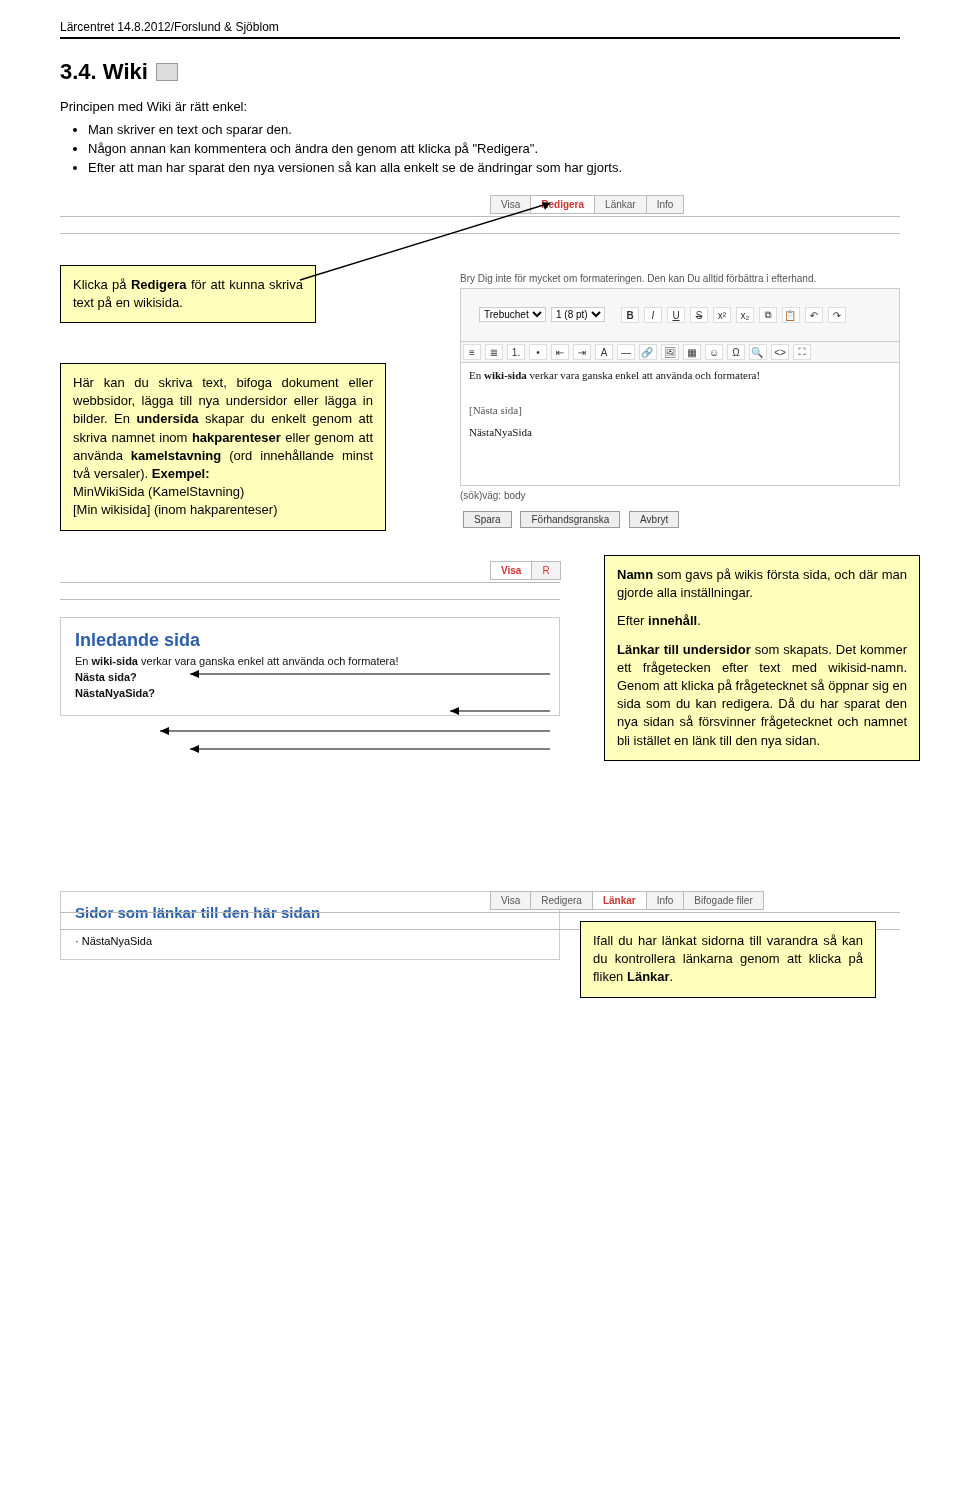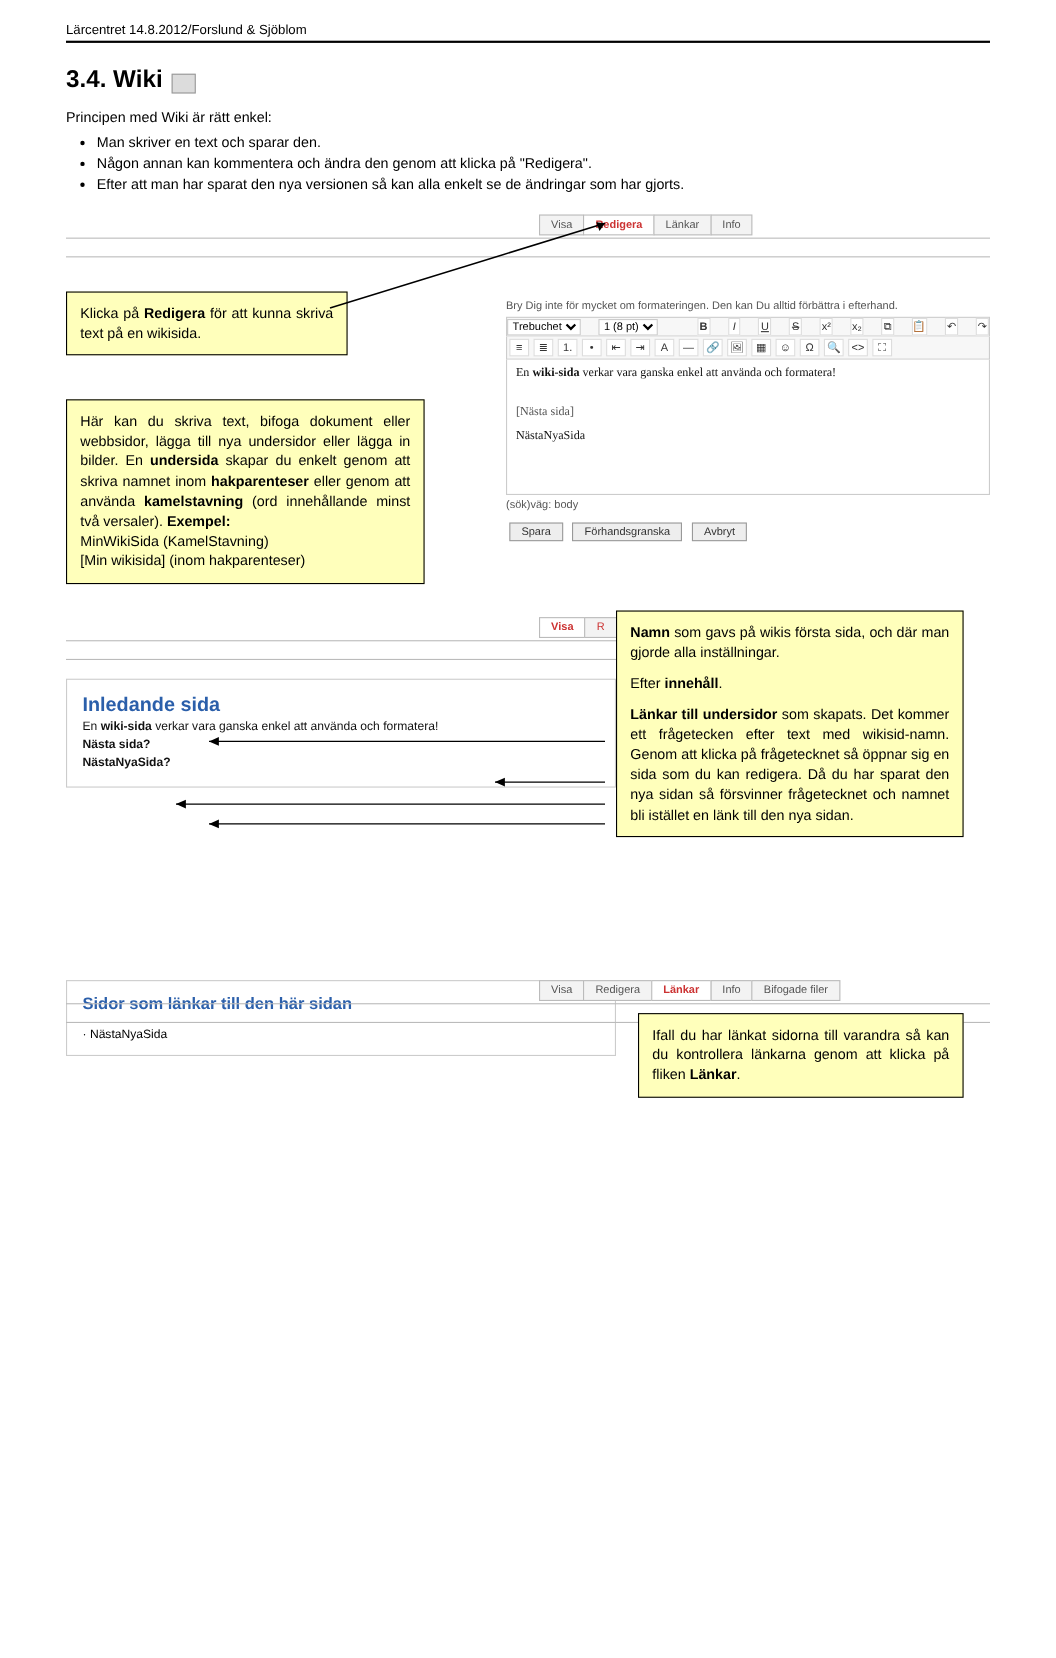--- a/index.html
+++ b/index.html
@@ -1,56 +1,56 @@
 <!DOCTYPE html>
 <html><head>
 <meta charset="utf-8">
 <style>
 body{margin:0;background:#fff;font-family:Verdana,Geneva,sans-serif;font-size:13px;color:#000}
 .page{width:840px;margin:0 auto;padding:20px 60px;position:relative;min-height:1507px}
 .hdr{font-size:12px;margin-bottom:3px}
 .hr{border:0;border-top:2px solid #000;margin:0 0 20px 0}
-.h34{font-size:22px;font-weight:bold;margin:14px 0;display:flex;align-items:flex-end;gap:8px}
+.h34{font-size:22px;font-weight:bold;margin:14px 0;display:flex;align-items:center;gap:8px}
 .wiki-ico{display:inline-block;width:20px;height:16px;background:#dcdcdc;border:1px solid #999}
 .intro{margin:12px 0 8px 0}
 ul.b{margin:0 0 20px 28px;padding:0}
 ul.b li{margin:4px 0;list-style:disc}
 .panel{position:relative;height:360px;margin-bottom:6px}
 .shot1{position:relative;height:360px}
 .tabs{position:absolute;top:0;left:430px;display:flex;font-size:10px}
 .tab{border:1px solid #bbb;padding:3px 10px;background:#f3f3f3;margin-right:-1px;color:#555}
 .tab.active{background:#fff;font-weight:bold;color:#c33}
 .bar{position:absolute;top:21px;left:0;right:0;height:1px;background:#bbb}
 .bar2{position:absolute;top:38px;left:0;right:0;height:1px;background:#bbb}
 .callout{position:absolute;border:1px solid #000;background:#ffffbb;padding:10px 12px;font-size:13px;line-height:1.4;text-align:justify}
 .callout b{font-weight:bold}
 .c1{top:70px;left:0;width:230px}
 .c2{top:168px;left:0;width:300px}
 svg.arrow{position:absolute;pointer-events:none}
 .editor{position:absolute;top:78px;left:400px;right:0;font-size:10px;color:#555}
 .edhint{font-size:10px;margin-bottom:4px}
-.toolbar{display:flex;align-items:flex-end;gap:16px;border:1px solid #ccc;padding:0;background:#f7f7f7}
+.toolbar{display:flex;align-items:flex-start;gap:5px;border:1px solid #ccc;padding:18px;background:#f7f7f7}
 .toolbar select{font-size:10px;border:1px solid #ccc;background:#fff}
 .toolbar .sep{width:6px}
 .tb-btn{width:16px;height:14px;display:inline-flex;align-items:center;justify-content:center;font-size:10px;border:1px solid #ddd;background:#fff;color:#333}
 .toolbar2{display:flex;align-items:center;gap:4px;border:1px solid #ccc;border-top:0;padding:2px;background:#f7f7f7}
 .edbody{border:1px solid #ccc;border-top:0;background:#fff;padding:6px 8px;height:110px;font-family:Verdana;font-size:11px;color:#111}
 .edbody .l1{margin-bottom:23px}
 .edbody .l2{color:#555;margin-bottom:10px}
 .edbody .l3{color:#111}
 .path{font-size:10px;margin-top:4px;color:#555}
 .btns{margin-top:10px;}
 .btn{display:inline-block;border:1px solid #999;background:#eee;padding:2px 10px;font-size:10px;margin:0 3px;color:#333}
 .row2{position:relative;height:520px}
 .shot2{position:absolute;top:0;left:0;width:500px}
 .tabs2{position:absolute;top:0;left:430px;display:flex;font-size:10px}
 .viewbox{border:1px solid #ccc;background:#fff;padding:12px 14px;margin-top:56px;width:470px;font-size:11px}
 .viewbox .title{color:#2b5faa;font-size:18px;font-weight:bold;}
 .viewbox .line{margin:4px 0;color:#111}
-.c3{top:-6px;left:500px;width:290px}
+.c3{top:-6px;left:544px;width:290px}
 .tabs3{display:flex;font-size:10px;position:absolute;top:0;left:430px}
 .linkbox{border:1px solid #ccc;background:#fff;padding:12px 14px;width:470px;font-size:11px}
 .linkbox .title{color:#2b5faa;font-size:15px;font-weight:bold;margin-bottom:14px}
 .c4{top:30px;left:520px;width:270px}
 </style>
 </head>
 <body>
 
 <div class="page">
 <div class="hdr">Lärcentret 14.8.2012/Forslund &amp; Sjöblom</div>

